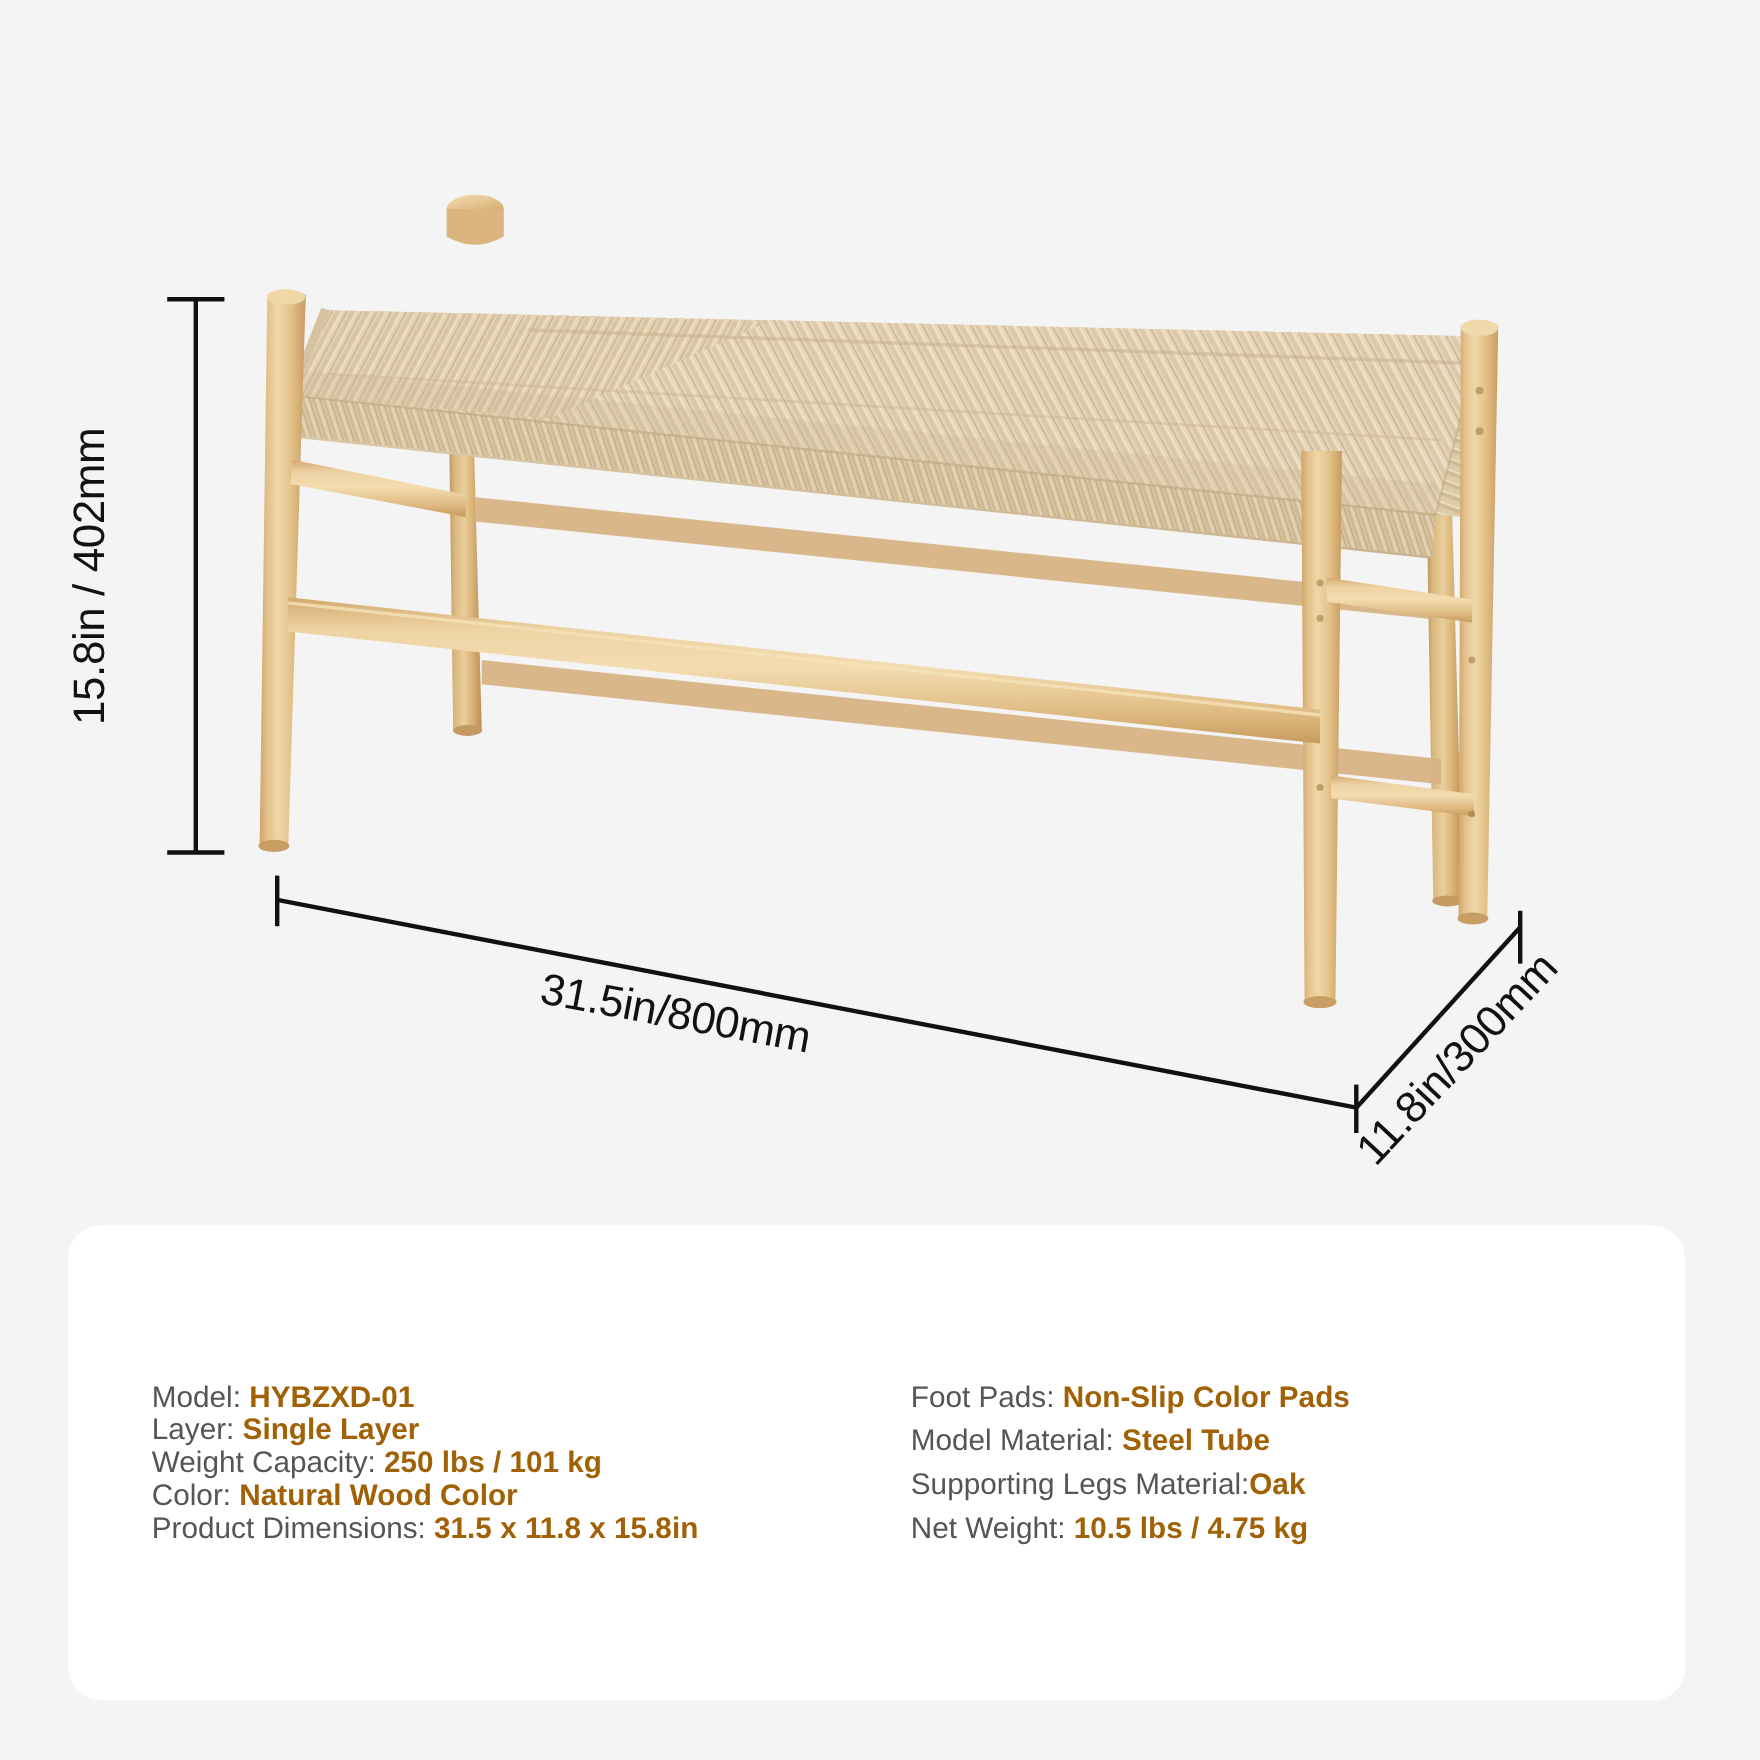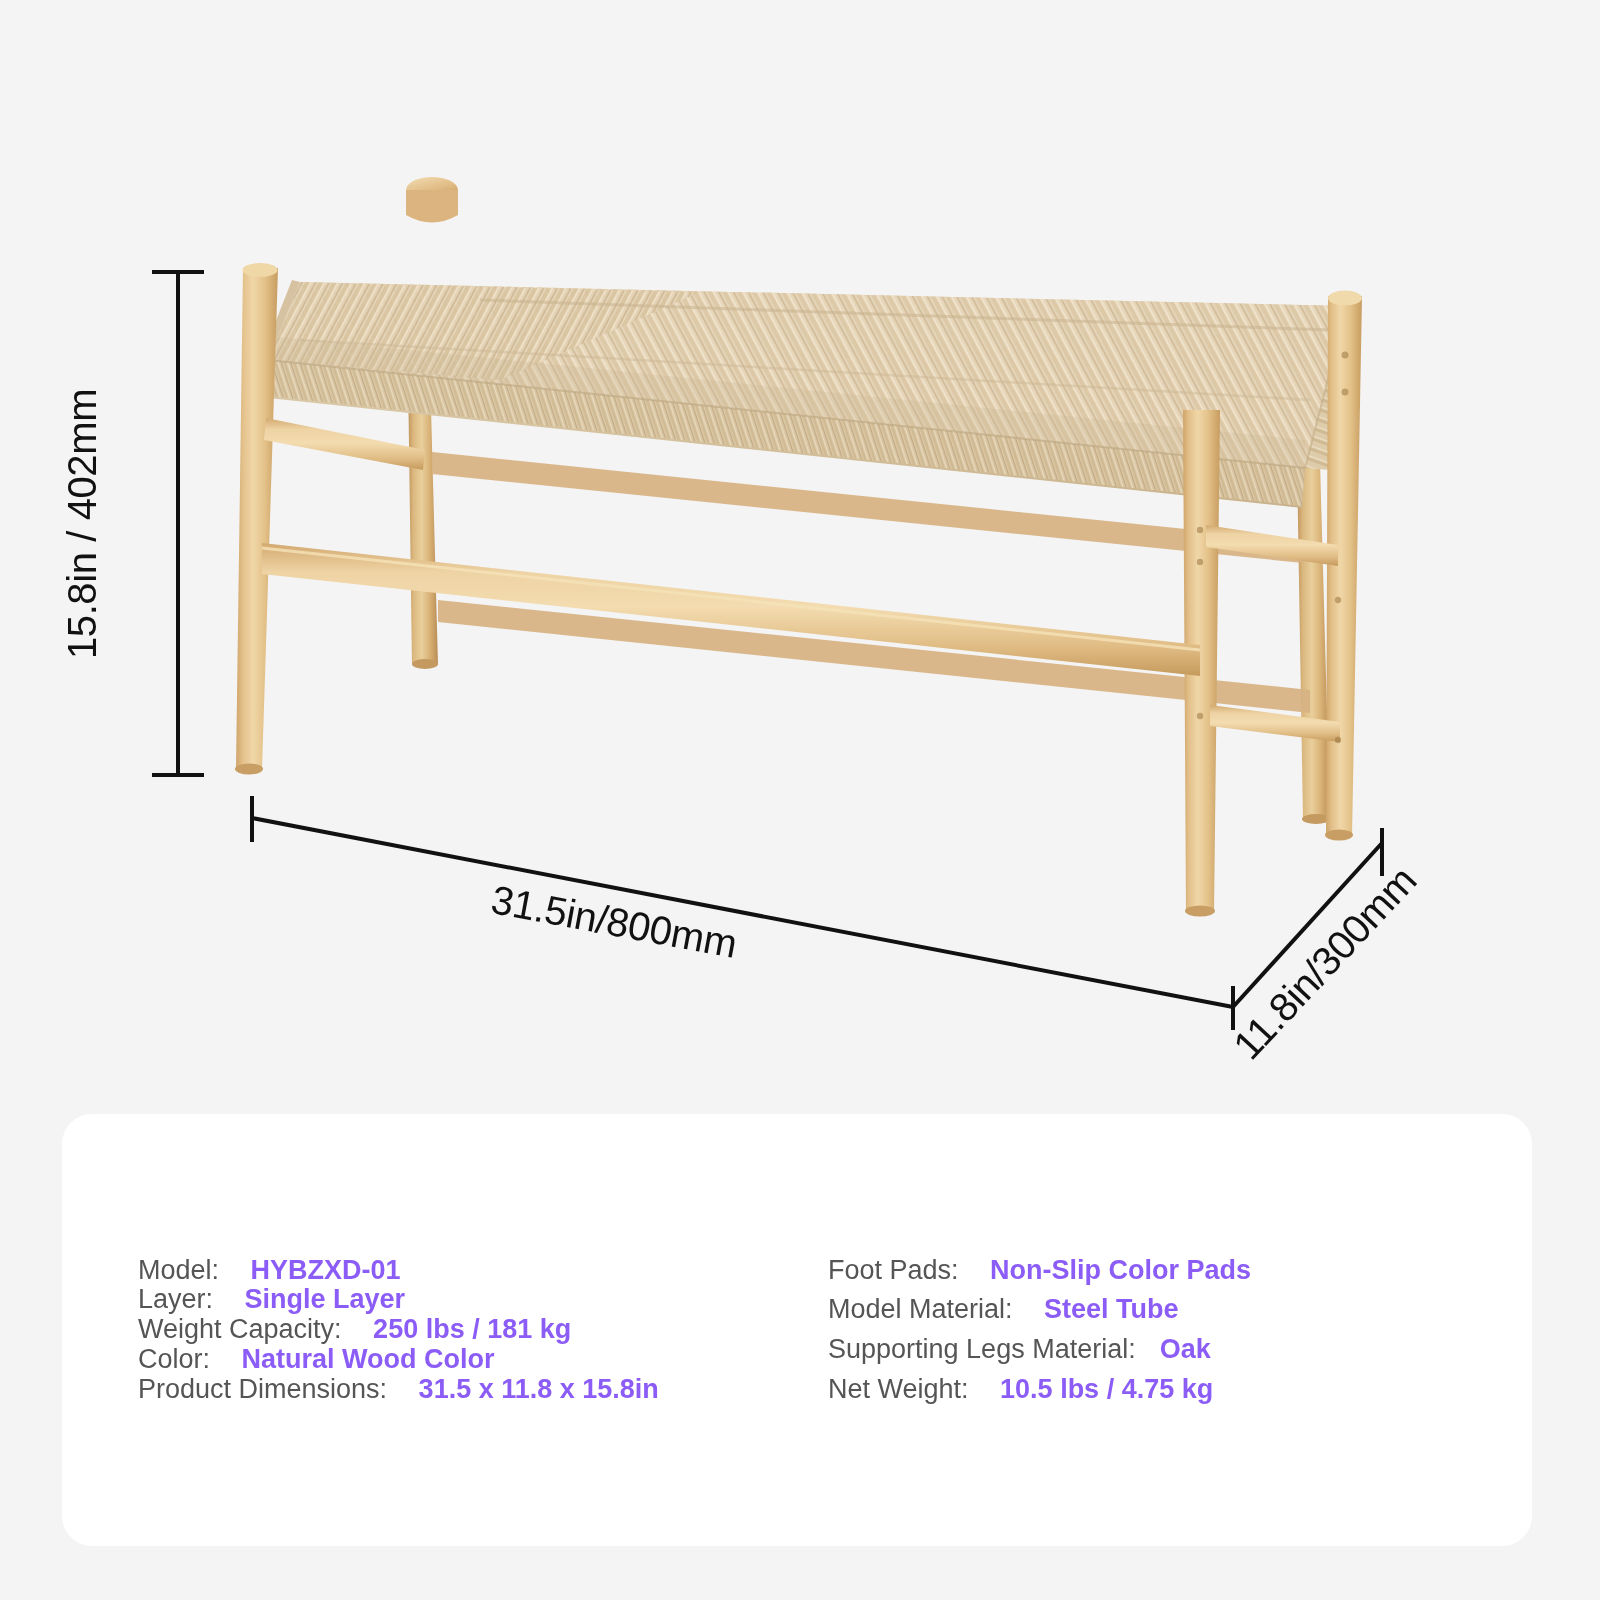--- a/index.html
+++ b/index.html
@@ -95,31 +95,30 @@
     flex-direction: column;
     justify-content: space-between;
     height: 100%;
   }
 
   .spec-row {
     display: flex;
     align-items: baseline;
     font-size: 27px;
     line-height: 1.1;
-    gap: 24px;
   }
 
   .spec-label {
     color: #555555;
     font-weight: 400;
     white-space: pre;
   }
 
   .spec-value {
-    color: #8b5cf6;
+    color: #a16207;
     font-weight: bold;
     white-space: pre;
   }
 </style>
 </head>
 <body>
 
 <div id="stage">
 
   <div id="product-area">
@@ -328,21 +327,21 @@
         <div class="spec-row">
           <span class="spec-label">Model: </span>
           <span class="spec-value">HYBZXD-01</span>
         </div>
         <div class="spec-row">
           <span class="spec-label">Layer: </span>
           <span class="spec-value">Single Layer</span>
         </div>
         <div class="spec-row">
           <span class="spec-label">Weight Capacity: </span>
-          <span class="spec-value">250 lbs / 181 kg</span>
+          <span class="spec-value">250 lbs / 101 kg</span>
         </div>
         <div class="spec-row">
           <span class="spec-label">Color: </span>
           <span class="spec-value">Natural Wood Color</span>
         </div>
         <div class="spec-row">
           <span class="spec-label">Product Dimensions: </span>
           <span class="spec-value">31.5 x 11.8 x 15.8in</span>
         </div>
       </div>

